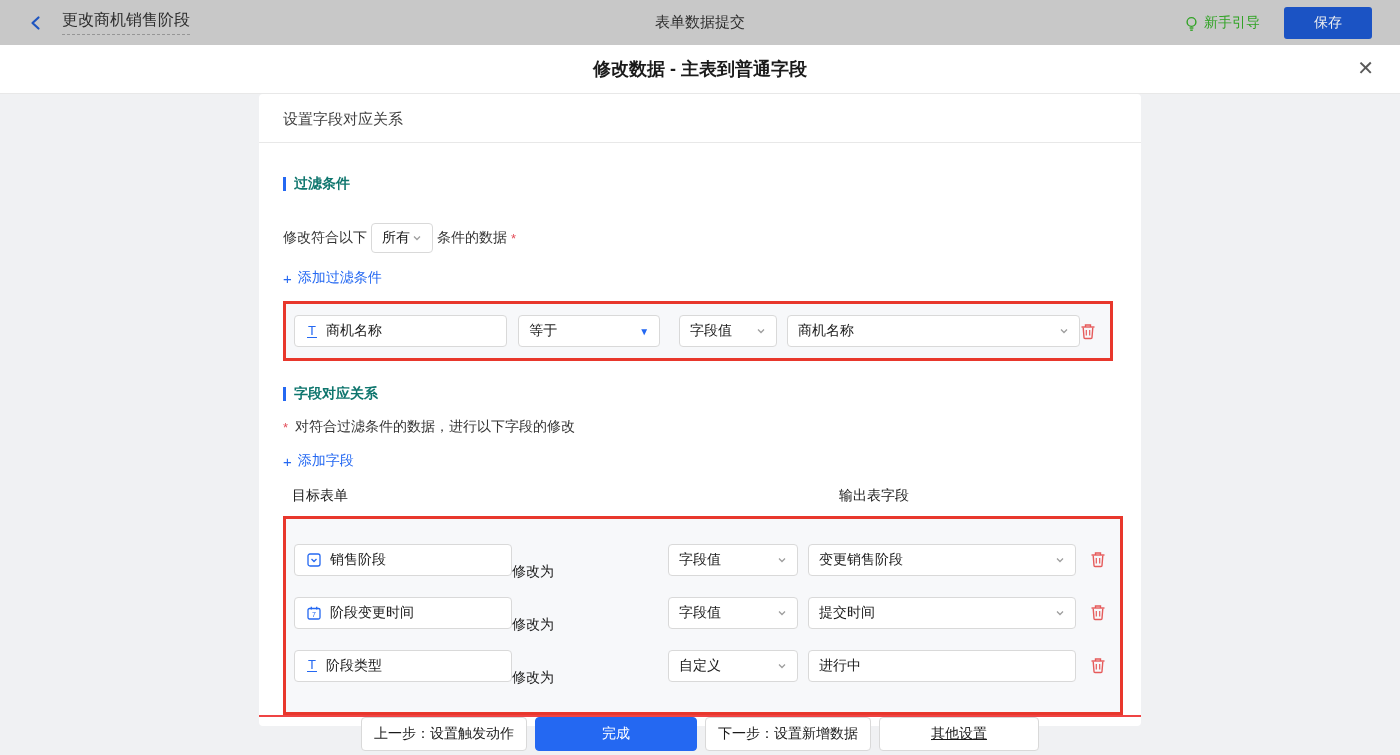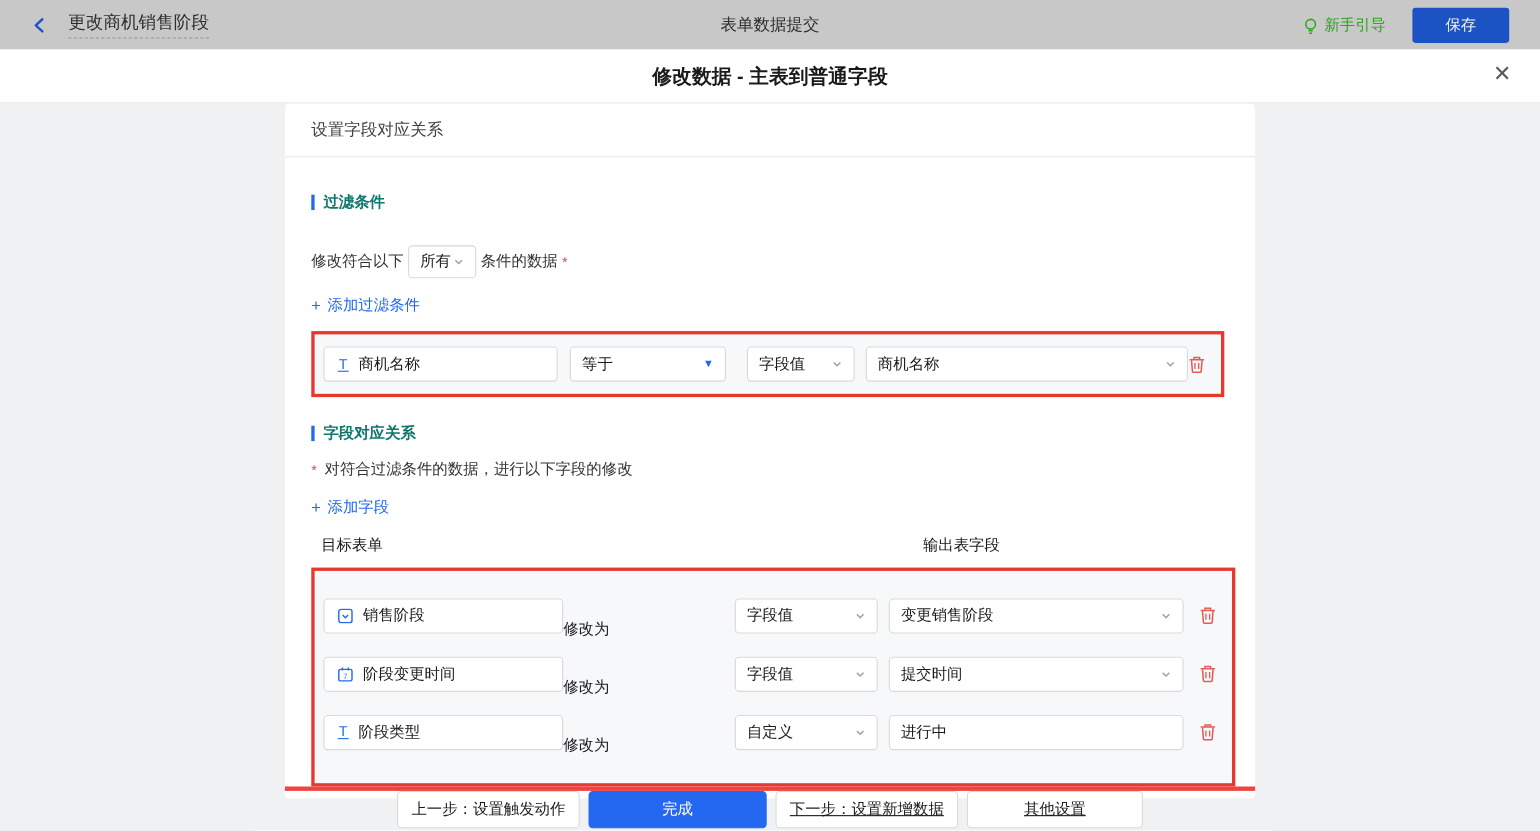--- a/index.html
+++ b/index.html
@@ -56,25 +56,25 @@
 
   .col-headers { position:relative; height:14px; margin-top:17px; font-size:14px; color:#1a1a1a; }
   .col-left { position:absolute; left:9px; }
   .col-right { position:absolute; left:556px; }
 
   .map-row { display:grid; grid-template-columns:218px 156px 130px 10px 268px 1fr 24px; align-items:center; }
   .map-row + .map-row { margin-top:10px; }
   .modify-label { text-align:left; color:#1a1a1a;margin-top:25px; }
   .plain-input { height:32px; background:#fff; border:1px solid #d9d9d9; border-radius:4px; padding:0 10px; font-size:14px; color:#1a1a1a; font-family:inherit; width:100%; }
 
-  .footer { height:57px; border-top:4px solid #ef4444; display:flex; align-items:center; justify-content:center; gap:8px; }
+  .footer { height:57px; border-top:2px solid #ef4444; display:flex; align-items:center; justify-content:center; gap:8px; }
   .btn { height:34px; border-radius:4px; border:1px solid #d9d9d9; background:#fff; color:#1a1a1a; font-size:14px; cursor:pointer; font-family:inherit; }
   .btn-prev { width:166px; }
   .btn-done { width:162px; background:#2468f2; border-color:#2468f2; color:#fff; }
-  .btn-next { width:166px;text-decoration:underline; }
+  .btn-next { width:166px; }
   .btn-other { width:160px;text-decoration:underline; }
 
   
   .t-icon { color:#2468f2; font-size:13px; font-weight:400; border-bottom:1.5px solid #2468f2; line-height:12px; padding:0 1px; }
   svg { display:block; }
 </style>
 </head>
 <body>
 
 <div class="topbar">

